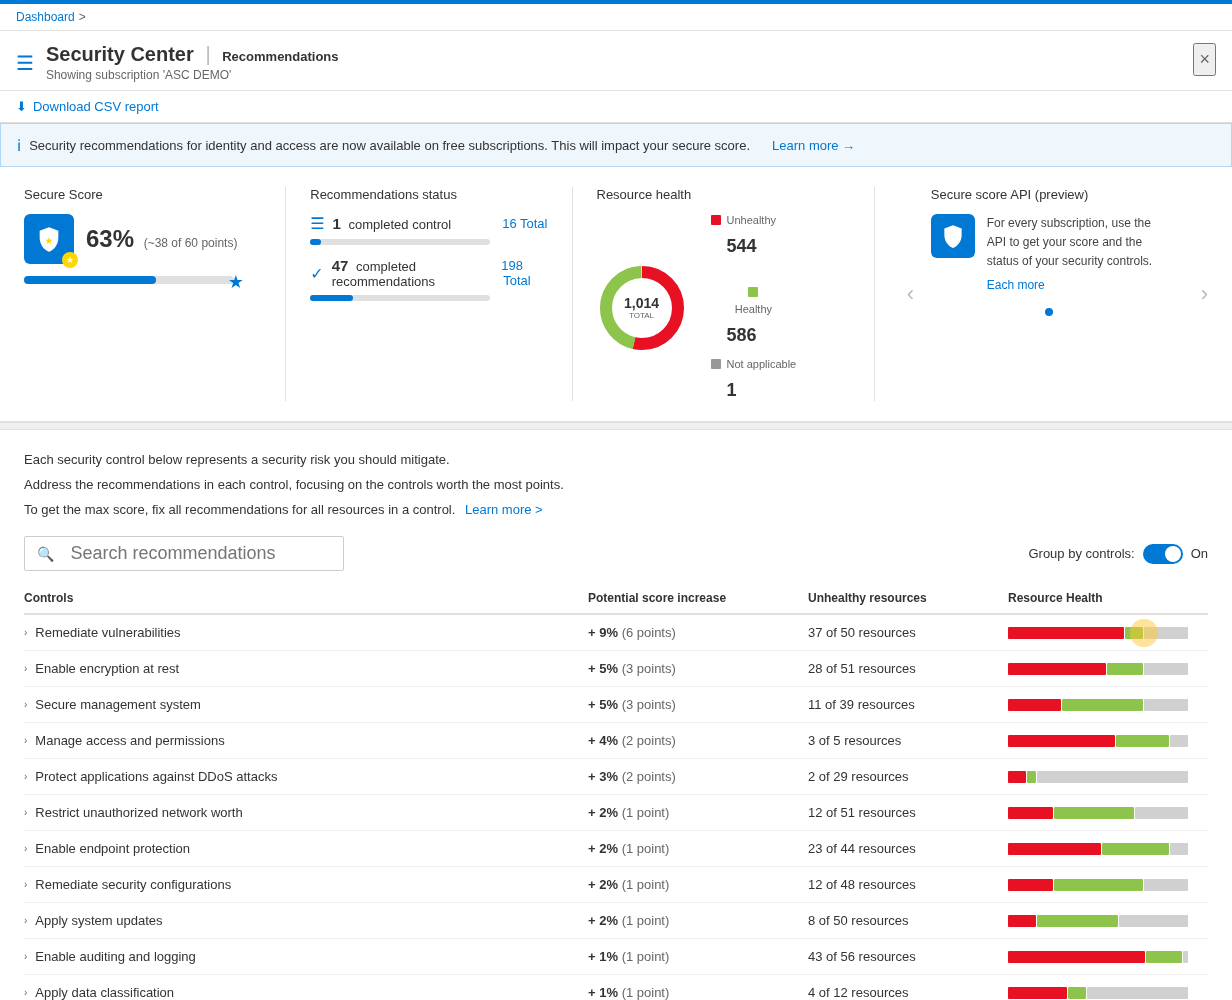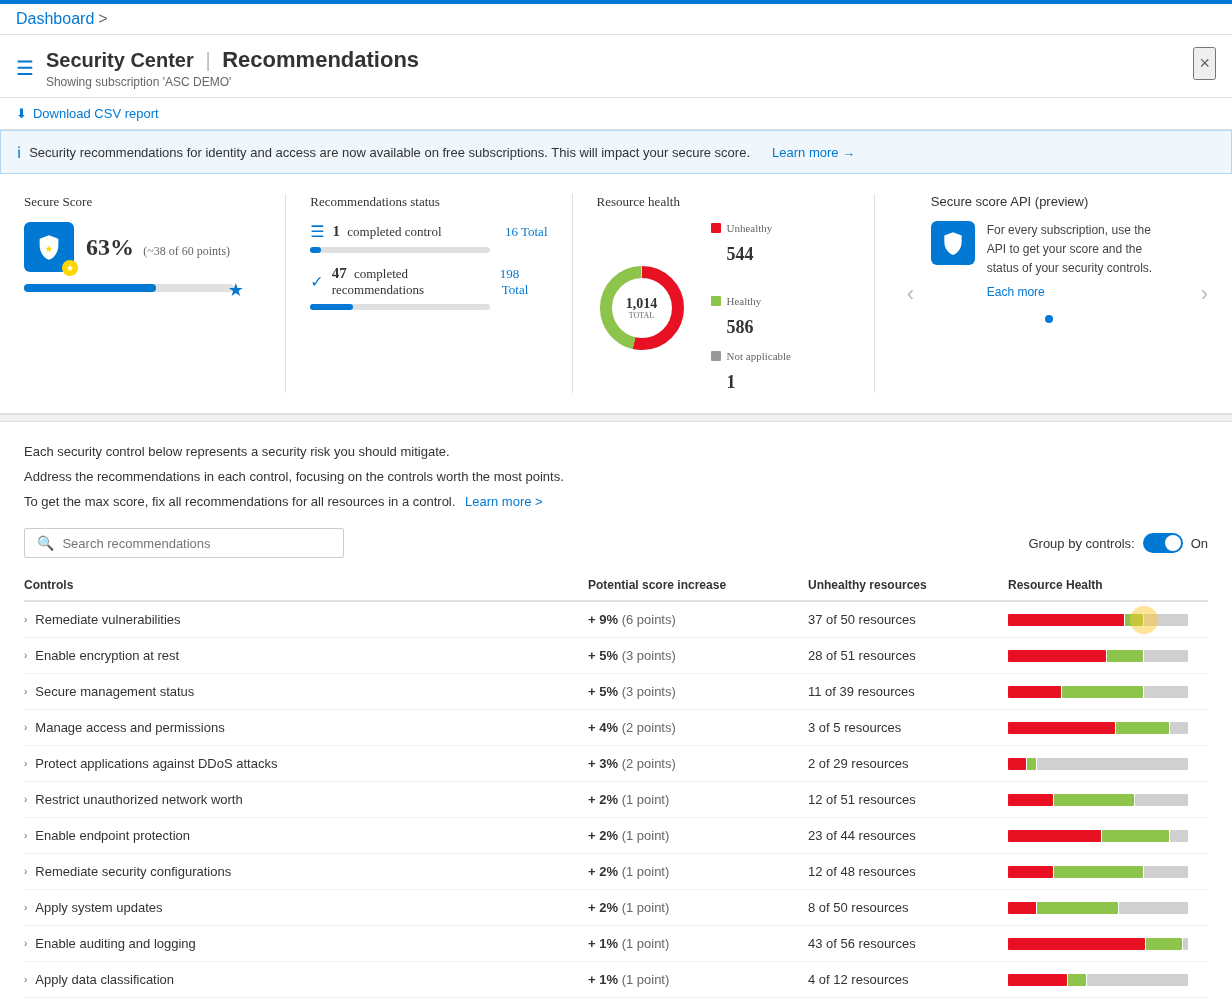--- a/index.html
+++ b/index.html
@@ -1,37 +1,37 @@
 <!DOCTYPE html>
 <html><head>
   <meta charset="utf-8">
   <style>
     * { box-sizing: border-box; margin: 0; padding: 0; }
     body { font-family: 'Segoe UI', Arial, sans-serif; font-size: 13px; color: #333; background: #f5f5f5; }
 
     .top-bar { height: 4px; background: #0078d4; }
-    .breadcrumb { padding: 6px 16px; font-size: 16px; color: #0078d4; cursor: pointer; display: flex; align-items: center; gap: 4px; background: #fff; border-bottom: 1px solid #e0e0e0; }
+    .breadcrumb { padding: 6px 16px; font-size: 12px; color: #0078d4; cursor: pointer; display: flex; align-items: center; gap: 4px; background: #fff; border-bottom: 1px solid #e0e0e0; }
     .breadcrumb span { color: #0078d4; }
     .breadcrumb .sep { color: #666; }
 
     .header { background: #fff; padding: 12px 16px 8px 16px; display: flex; align-items: flex-start; justify-content: space-between; border-bottom: 1px solid #e0e0e0; }
     .header-left { display: flex; align-items: center; gap: 12px; }
     .header-icon { color: #0078d4; font-size: 20px; }
     .header-subtitle { font-size: 12px; color: #666; margin-top: 2px; }
     .close-btn { cursor: pointer; font-size: 18px; color: #666; padding: 4px; }
 
     .toolbar { background: #fff; padding: 8px 16px; border-bottom: 1px solid #e0e0e0; }
     .download-btn { display: flex; align-items: center; gap: 6px; color: #0078d4; cursor: pointer; font-size: 13px; background: none; border: none; padding: 0; }
 
     .info-banner { background: #eff6fc; border: 1px solid #b3d6f5; padding: 10px 16px; display: flex; align-items: center; gap: 8px; font-size: 13px; margin: 0; }
     .info-banner .info-icon { color: #0078d4; font-size: 16px; }
     .info-banner a { color: #0078d4; text-decoration: none; }
 
     .metrics-section { background: #fff; padding: 20px 24px; display: flex; align-items: stretch; gap: 0; border-bottom: 1px solid #e0e0e0; position: relative; }
-    .metric-block { flex: 1; padding: 0 24px 0 0; font-family: Liberation Serif, serif; }
+    .metric-block { flex: 1; padding: 0 24px 0 0; }
     .metric-block + .metric-block { padding-left: 24px; border-left: 1px solid #e0e0e0; }
     .metric-label { font-size: 13px; color: #333; margin-bottom: 12px; font-weight: 500; }
 
     
     .secure-score-content { display: flex; align-items: center; gap: 12px; }
 
     
     .resource-health-content { display: flex; gap: 24px; align-items: center; }
     .donut-container { position: relative; width: 90px; height: 90px; }
     .donut-container svg { transform: rotate(-90deg); }
@@ -39,21 +39,21 @@
     .health-legend { display: flex; flex-direction: column; gap: 6px; }
 
     
     .main-content { background: #fff; margin-top: 0; padding: 20px 24px; }
 
     .description-text { font-size: 13px; color: #333; line-height: 1.6; margin-bottom: 4px; }
     .description-text a { color: #0078d4; text-decoration: none; }
 
     .search-row { display: flex; align-items: center; justify-content: space-between; margin: 16px 0 12px 0; }
     .search-box { display: flex; align-items: center; gap: 8px; border: 1px solid #ccc; padding: 6px 12px; border-radius: 2px; width: 320px; }
-    .search-box input { border: none; outline: none; font-size: 13px; color: #701a75; width: 100%; background: transparent; }
+    .search-box input { border: none; outline: none; font-size: 18px; color: #701a75; width: 100%; background: transparent; margin-left: 8px; }
     .search-icon { color: #666; font-size: 14px; }
 
     .group-by { display: flex; align-items: center; gap: 8px; font-size: 13px; }
     .toggle { width: 40px; height: 20px; background: #0078d4; border-radius: 10px; position: relative; cursor: pointer; }
     .toggle-knob { width: 16px; height: 16px; background: #fff; border-radius: 50%; position: absolute; top: 2px; right: 2px; }
 
     .table-header { display: grid; grid-template-columns: 1fr 220px 200px 200px; padding: 8px 0; border-bottom: 2px solid #e0e0e0; font-size: 12px; font-weight: 600; color: #333; }
     .table-row { display: grid; grid-template-columns: 1fr 220px 200px 200px; padding: 10px 0; border-bottom: 1px solid #f0f0f0; align-items: center; cursor: pointer; }
 
     .row-name { display: flex; align-items: center; gap: 8px; font-size: 13px; }
@@ -76,21 +76,21 @@
   <span class="sep">&gt;</span>
 </div>
 
 <div class="header">
   <div class="header-left">
     <span class="header-icon">☰</span>
     <div>
       <div>
         <span style="font-size:20px;font-weight:600;">Security Center</span>
         <span style="color:#bbb;font-size:20px;margin:0 8px;">|</span>
-        <span style="font-size:22px;font-weight:600;">Recommendations</span>
+        <span style="font-size:13px;font-weight:600;">Recommendations</span>
       </div>
       <div class="header-subtitle">Showing subscription 'ASC DEMO'</div>
     </div>
   </div>
   <button class="close-btn">×</button>
 </div>
 
 <div class="toolbar">
   <button class="download-btn">
     <span>⬇</span>
@@ -182,21 +182,21 @@
           <div style="font-size:14px;font-weight:600;line-height:1.1;">1,014</div>
           <div style="font-size:8px;color:#666;">TOTAL</div>
         </div>
       </div>
       <div class="health-legend">
         <div style="display:flex;align-items:center;gap:6px;margin-bottom:4px;">
           <div style="width:10px;height:10px;background:#e81123;border-radius:1px;"></div>
           <span style="font-size:11px;color:#666;">Unhealthy</span>
         </div>
         <div style="font-size:18px;font-weight:600;margin-bottom:24px;padding-left:16px;">544</div>
-        <div style="display:flex;align-items:center;gap:6px;margin-bottom:4px;">
+        <div style="display:flex;align-items:center;gap:6px;margin-bottom:4px;flex-direction:column;">
           <div style="width:10px;height:10px;background:#8dc44b;border-radius:1px;"></div>
           <span style="font-size:11px;color:#666;">Healthy</span>
         </div>
         <div style="font-size:18px;font-weight:600;margin-bottom:6px;padding-left:16px;">586</div>
         <div style="display:flex;align-items:center;gap:6px;margin-bottom:4px;">
           <div style="width:10px;height:10px;background:#999;border-radius:1px;"></div>
           <span style="font-size:11px;color:#666;">Not applicable</span>
         </div>
         <div style="font-size:18px;font-weight:600;padding-left:16px;">1</div>
       </div>
@@ -292,21 +292,21 @@
           <div style="height:100%;background:#e81123;border-radius:1px;width:55%;"></div>
           <div style="height:100%;background:#8dc44b;border-radius:1px;width:20%;"></div>
           <div style="height:100%;background:#d0d0d0;border-radius:1px;width:25%;"></div>
         </div>
 
       </div>
     </div>
       <div class="table-row" style="position: relative;">
       <div class="row-name">
         <span class="chevron">›</span>
-        <span>Secure management status</span>
+        <span>Secure management system</span>
       </div>
       <div class="score-increase">
         <strong>+ 5%</strong> <span>(3 points)</span>
       </div>
       <div class="resource-count">11 of 39 resources</div>
       <div style="display:flex;align-items:center;position:relative;">
         <div style="display:flex;height:12px;width:180px;gap:1px;">
           <div style="height:100%;background:#e81123;border-radius:1px;width:30%;"></div>
           <div style="height:100%;background:#8dc44b;border-radius:1px;width:45%;"></div>
           <div style="height:100%;background:#d0d0d0;border-radius:1px;width:25%;"></div>

